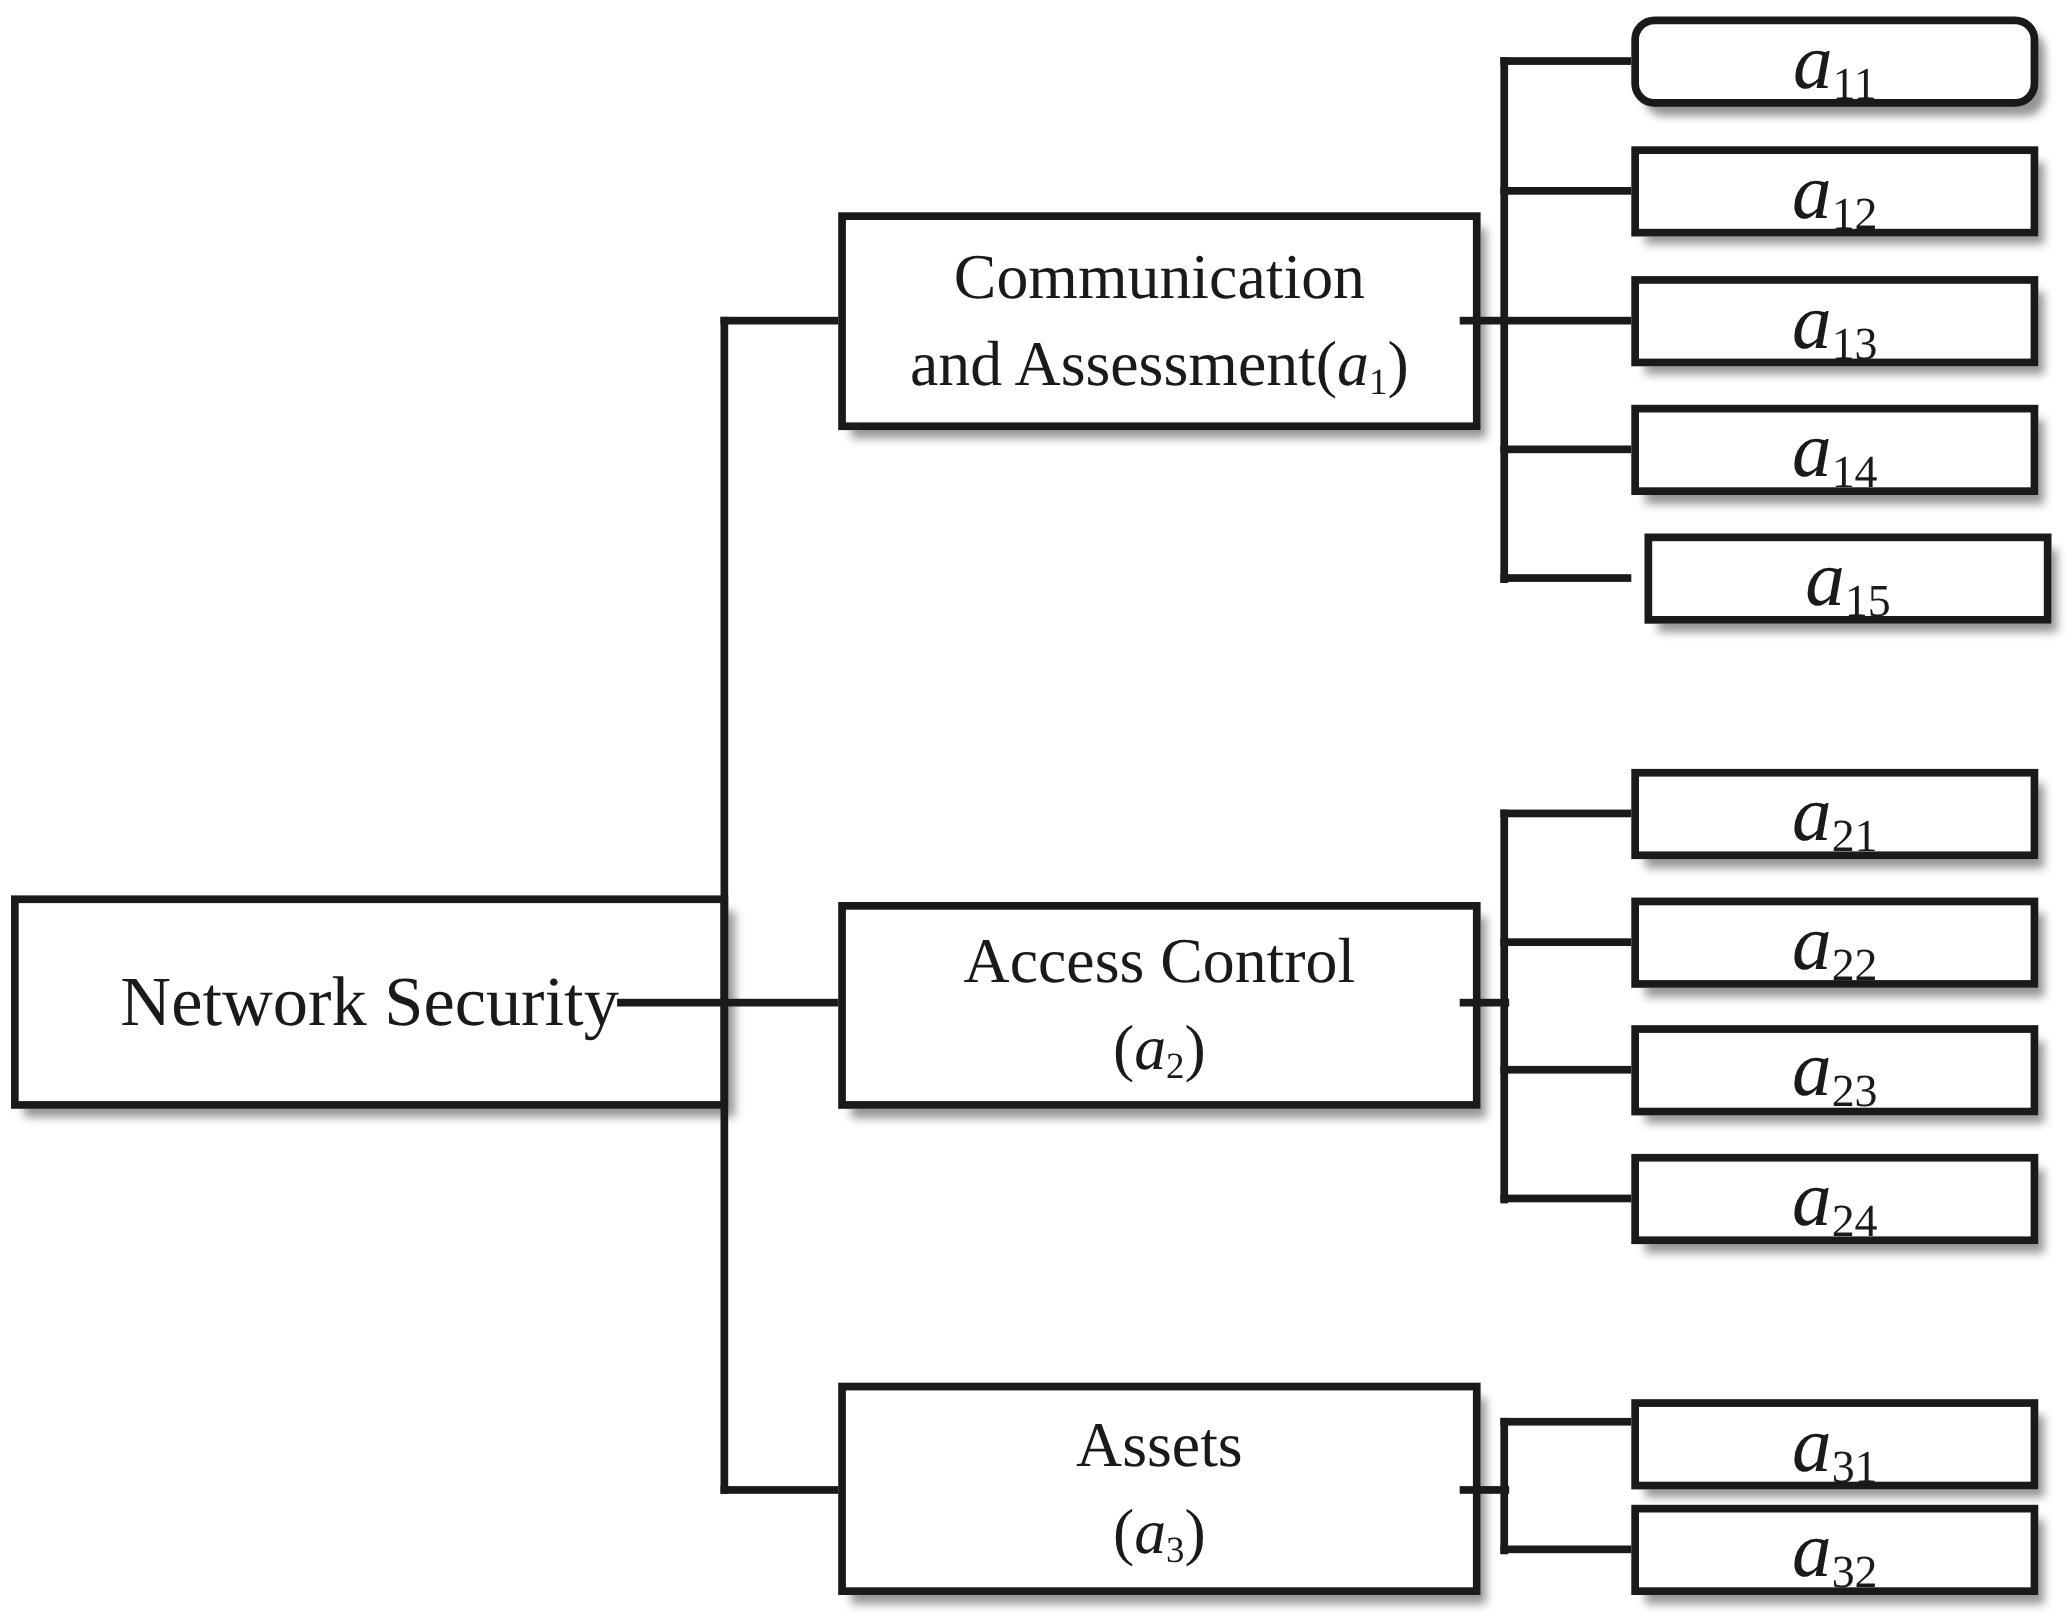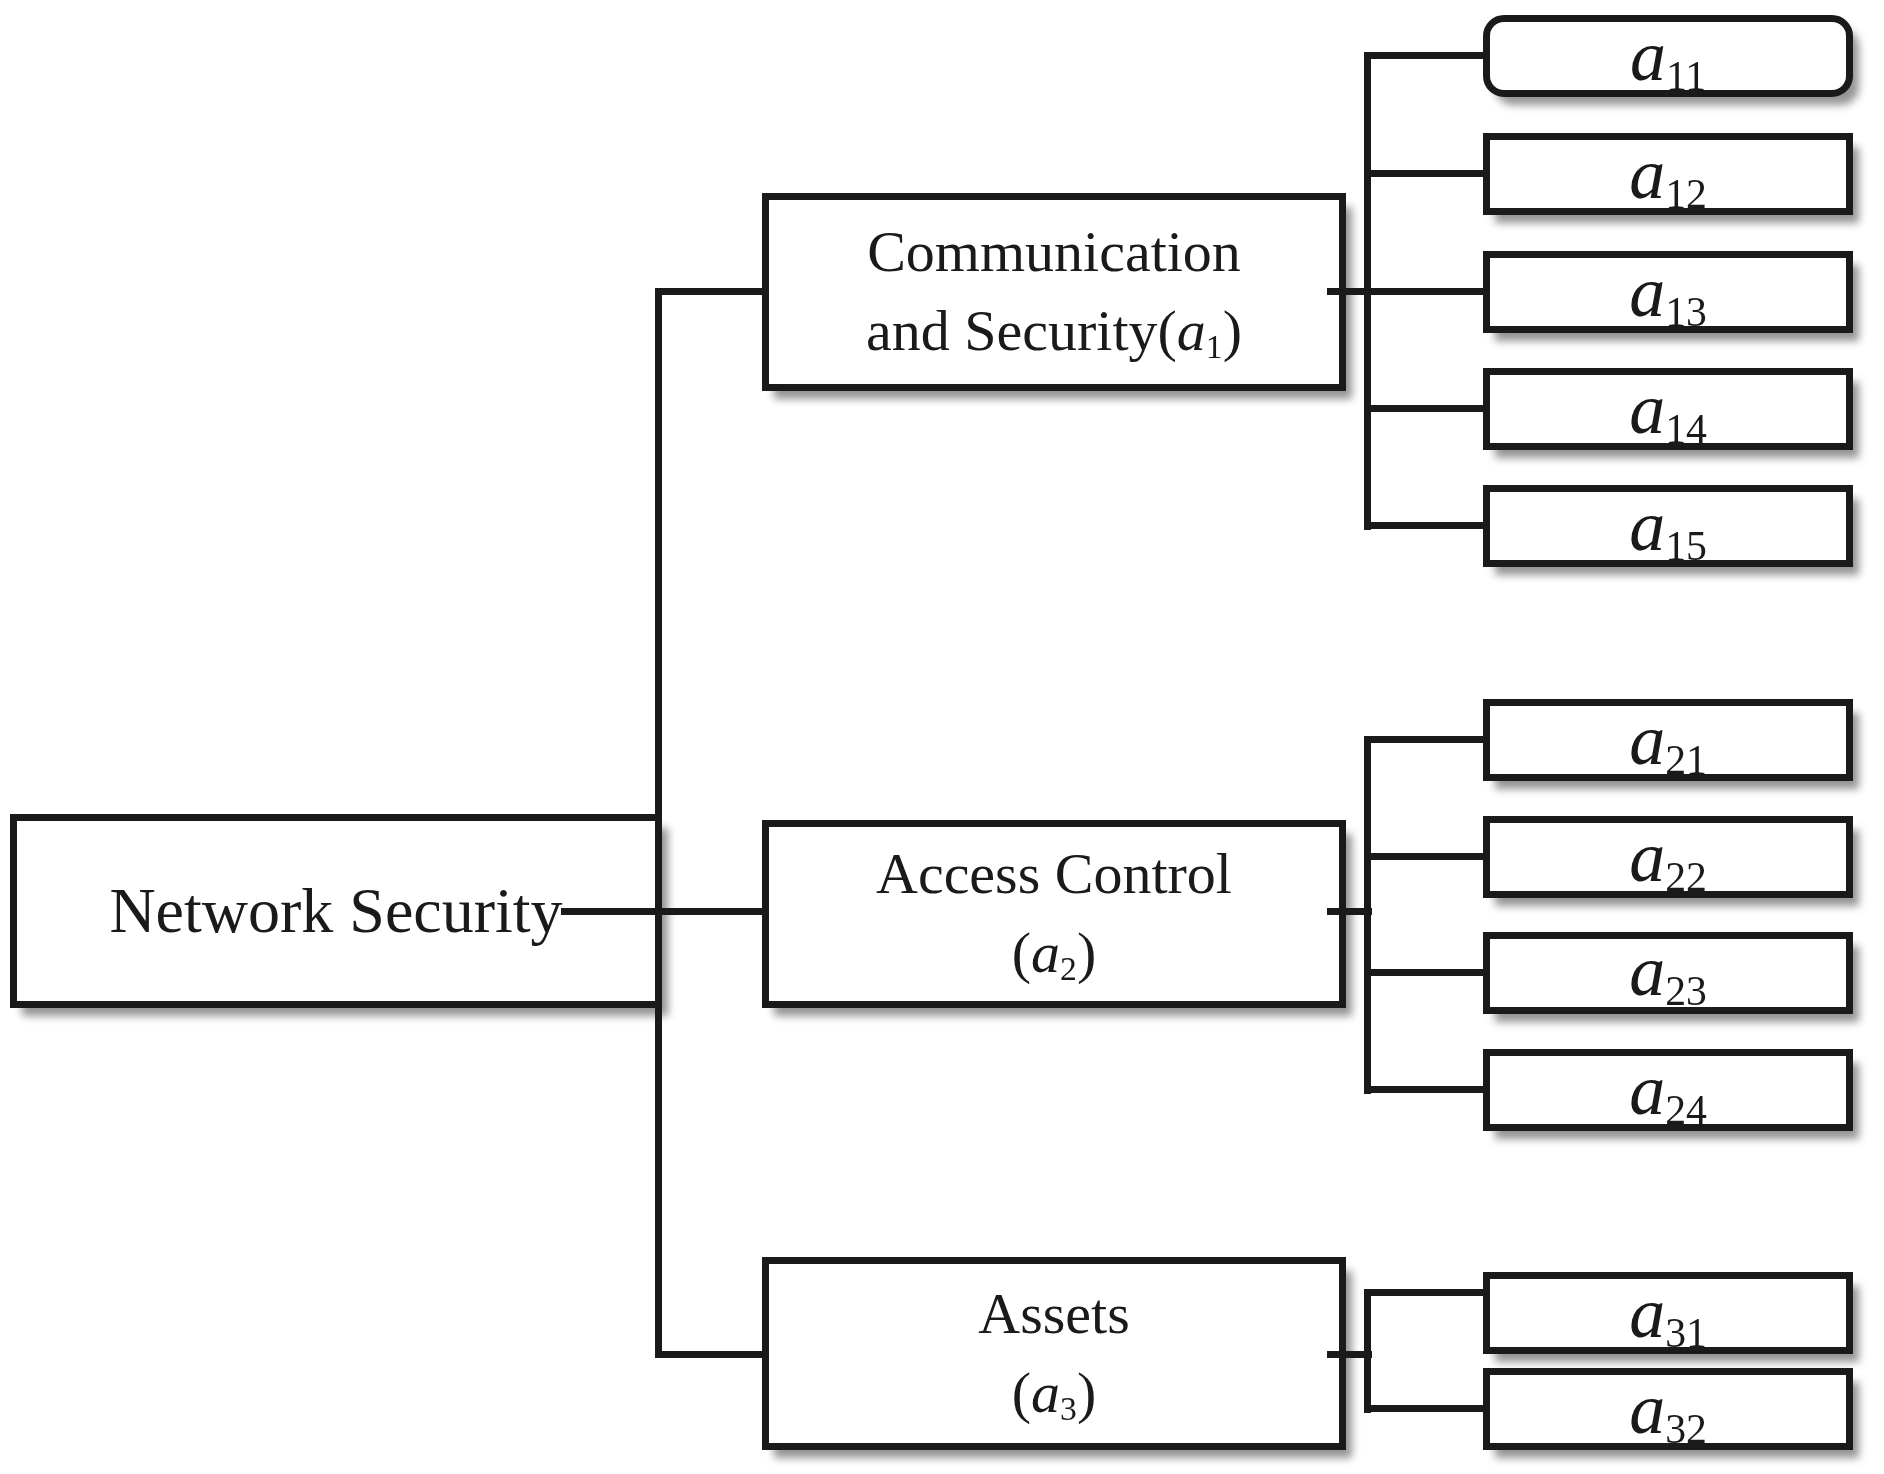--- a/index.html
+++ b/index.html
@@ -57,21 +57,21 @@
 <body>
 
 <div id="canvas">
 
   <div class="box root-box">
     <div class="lbl-line">Network Security</div>
   </div>
 
 <div class="box cat-box" style="top: 193px; height: 198px;">
       <div class="lbl-line"><span>Communication</span></div>
-      <div class="lbl-line"><span>and Security(</span><span class="var">a</span><span class="subn">1</span><span>)</span></div>
+      <div class="lbl-line"><span>and Assessment(</span><span class="var">a</span><span class="subn">1</span><span>)</span></div>
     </div>
     <div class="box cat-box" style="top: 820px; height: 188px;">
       <div class="lbl-line"><span>Access Control</span></div>
       <div class="lbl-line"><span>(</span><span class="var">a</span><span class="subn">2</span><span>)</span></div>
     </div>
     <div class="box cat-box" style="top: 1257px; height: 193px;">
       <div class="lbl-line"><span>Assets</span></div>
       <div class="lbl-line"><span>(</span><span class="var">a</span><span class="subn">3</span><span>)</span></div>
     </div>
     <div class="box leaf-box" style="top: 15px; border-radius: 21px;">
@@ -79,21 +79,21 @@
     </div>
     <div class="box leaf-box" style="top: 133px;">
       <div class="lbl-line"><span class="var">a</span><span class="subn">12</span></div>
     </div>
     <div class="box leaf-box" style="top: 251px;">
       <div class="lbl-line"><span class="var">a</span><span class="subn">13</span></div>
     </div>
     <div class="box leaf-box" style="top: 368px;">
       <div class="lbl-line"><span class="var">a</span><span class="subn">14</span></div>
     </div>
-    <div class="box leaf-box" style="top: 485px;">
+    <div class="box leaf-box" style="top: 485px; margin-left: 12px;">
       <div class="lbl-line"><span class="var">a</span><span class="subn">15</span></div>
     </div>
     <div class="box leaf-box" style="top: 699px;">
       <div class="lbl-line"><span class="var">a</span><span class="subn">21</span></div>
     </div>
     <div class="box leaf-box" style="top: 816px;">
       <div class="lbl-line"><span class="var">a</span><span class="subn">22</span></div>
     </div>
     <div class="box leaf-box" style="top: 932px; justify-content: flex-end;">
       <div class="lbl-line"><span class="var">a</span><span class="subn">23</span></div>

